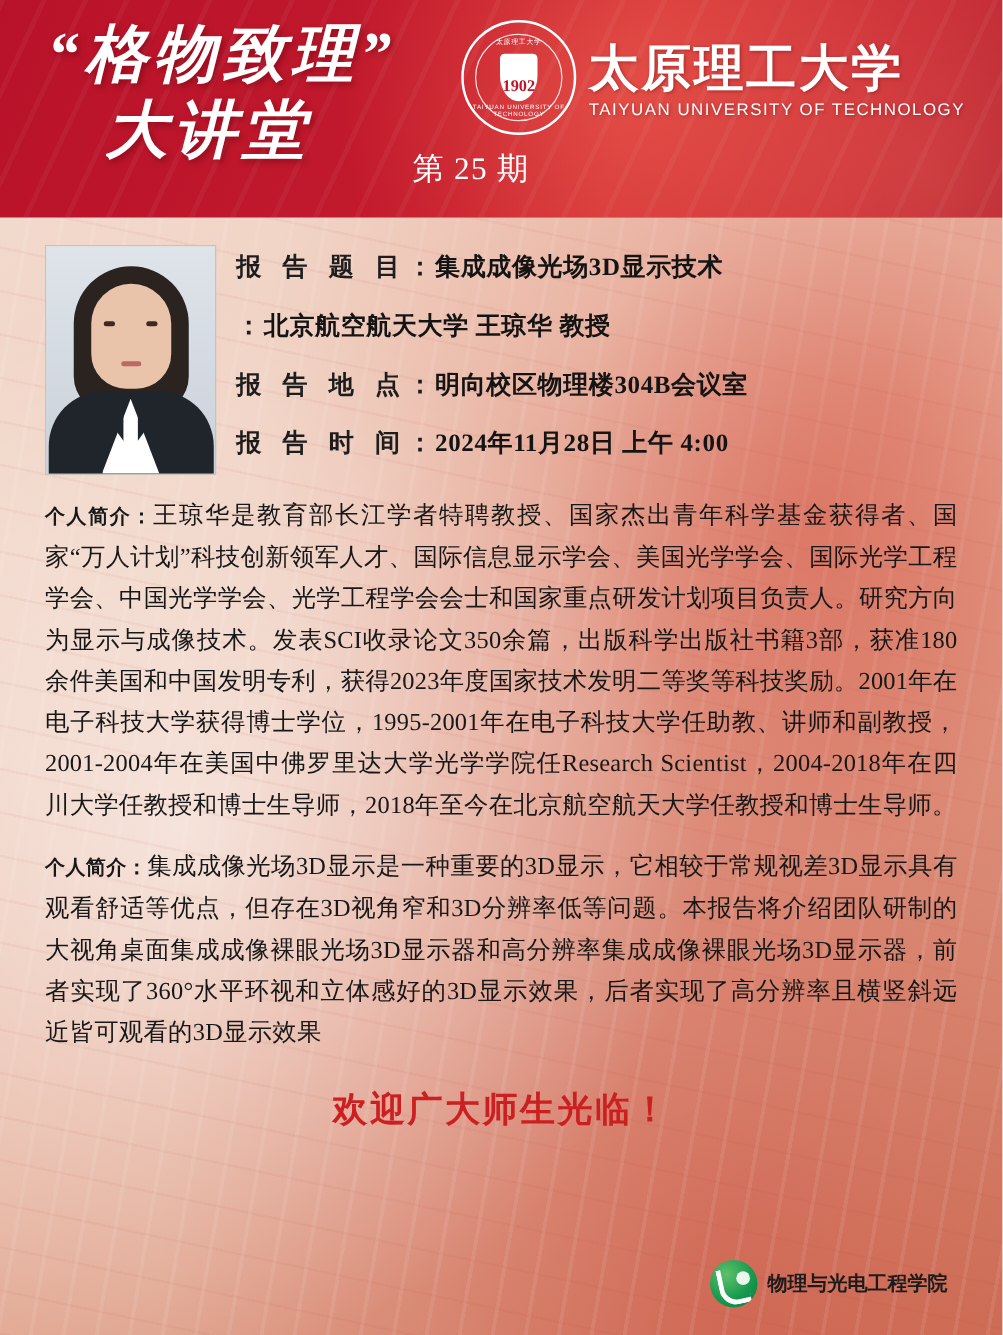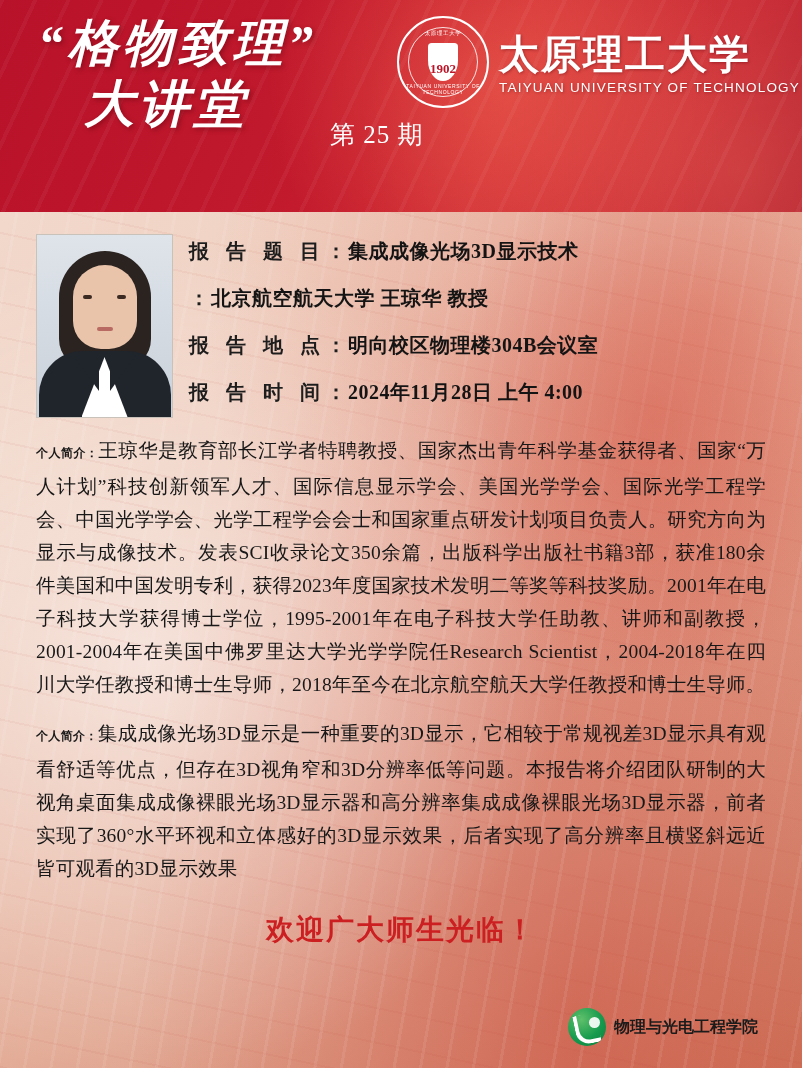--- a/index.html
+++ b/index.html
@@ -39,21 +39,21 @@
     top: 150px;
     width: 420px;
     height: 540px;
     background: radial-gradient(ellipse at center, rgba(205,55,40,0.30) 0%, rgba(205,55,40,0) 70%);
     pointer-events: none;
   }
 
   
   .header {
     position: relative;
-    height: 212px;
+    height: 174px;
     background:
       radial-gradient(circle at 62% 40%, rgba(255,120,90,0.40) 0%, rgba(255,120,90,0) 45%),
       radial-gradient(circle at 92% 80%, rgba(255,160,120,0.30) 0%, rgba(255,160,120,0) 50%),
       linear-gradient(110deg, #b8122a 0%, #c0182c 35%, #cb2430 62%, #c21a2c 85%, #ad0f26 100%);
     overflow: hidden;
   }
   .header::after {
     content: "";
     position: absolute;
     inset: 0;
@@ -92,21 +92,21 @@
     top: 118px;
     color: #ffffff;
     font-family: "Liberation Serif", serif;
     font-size: 25px;
     letter-spacing: 1px;
     z-index: 3;
     text-align: right;
   }
   .logo-wrap {
     position: absolute;
-    right: 2px;
+    right: 30px;
     top: 16px;
     display: flex;
     align-items: center;
     gap: 10px;
     z-index: 3;
   }
   .logo-mark {
     position: relative;
     width: 92px;
     height: 92px;
@@ -297,21 +297,21 @@
     margin-top: 8px;
     font-family: "Liberation Serif", serif;
     font-size: 19.5px;
     line-height: 33px;
     color: #181818;
     text-align: justify;
     letter-spacing: 0.2px;
   }
   .para .lead {
     font-weight: bold;
-    font-size: 12px;
+    font-size: 16px;
   }
   .para.abstract {
     margin-top: 16px;
   }
 
   .welcome {
     margin-top: 26px;
     text-align: center;
     color: #cc1f22;
     font-family: "Liberation Serif", serif;

